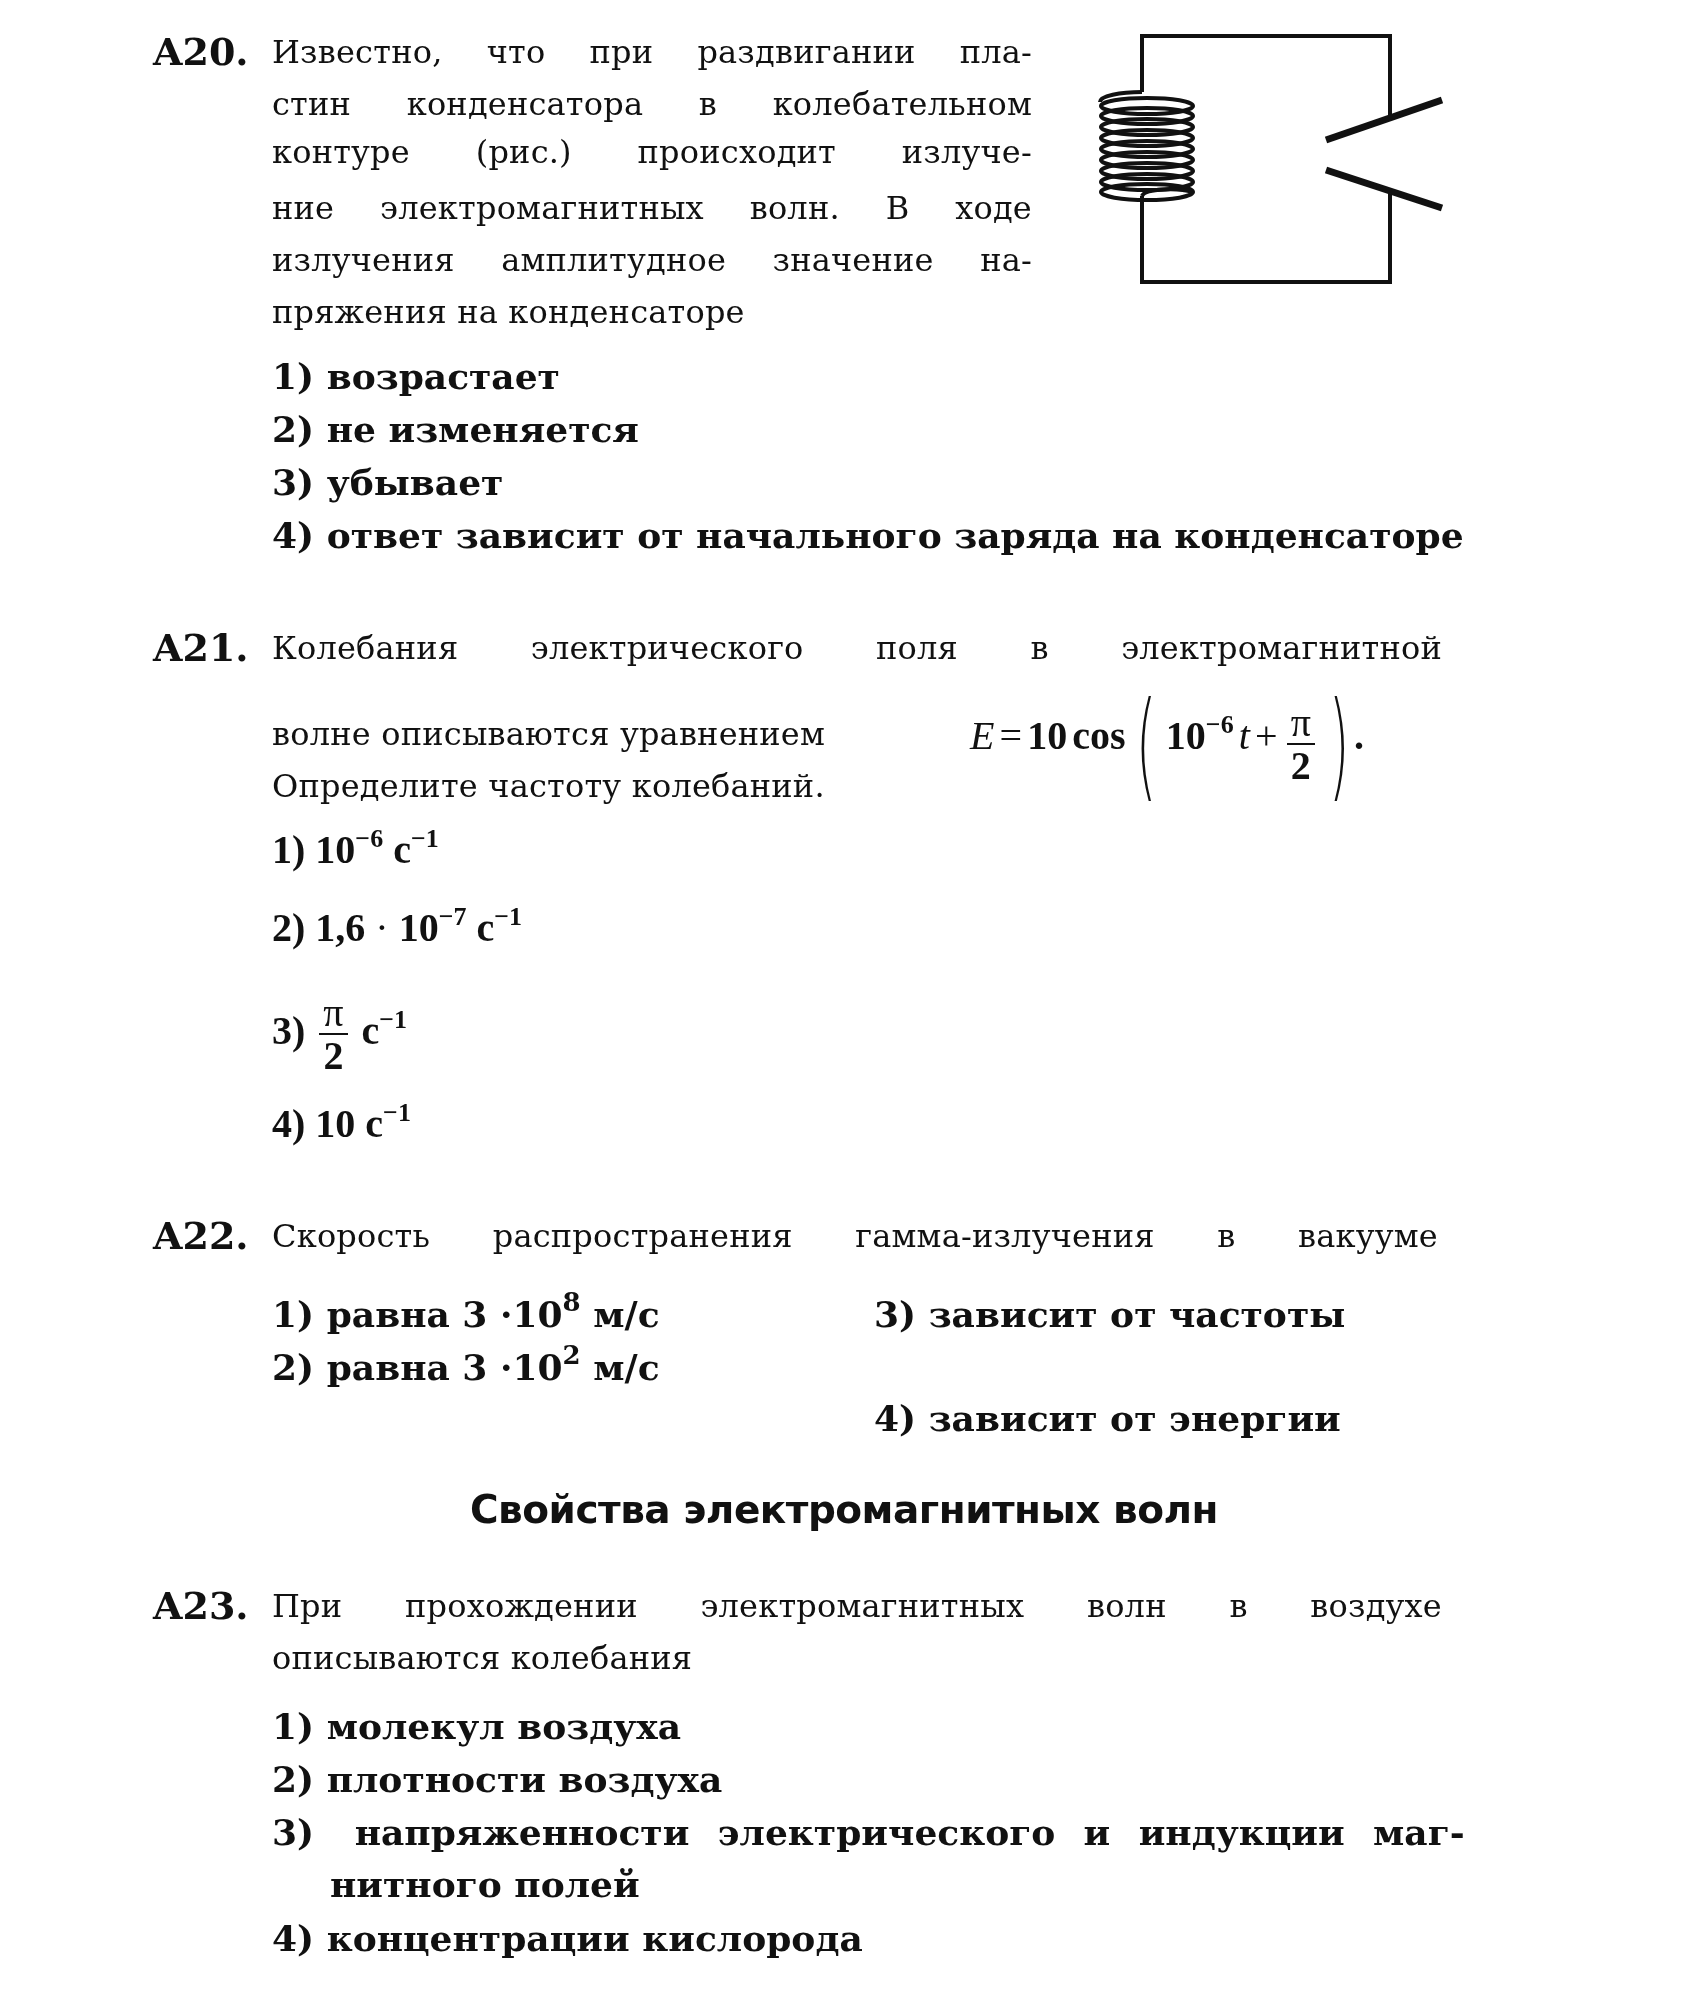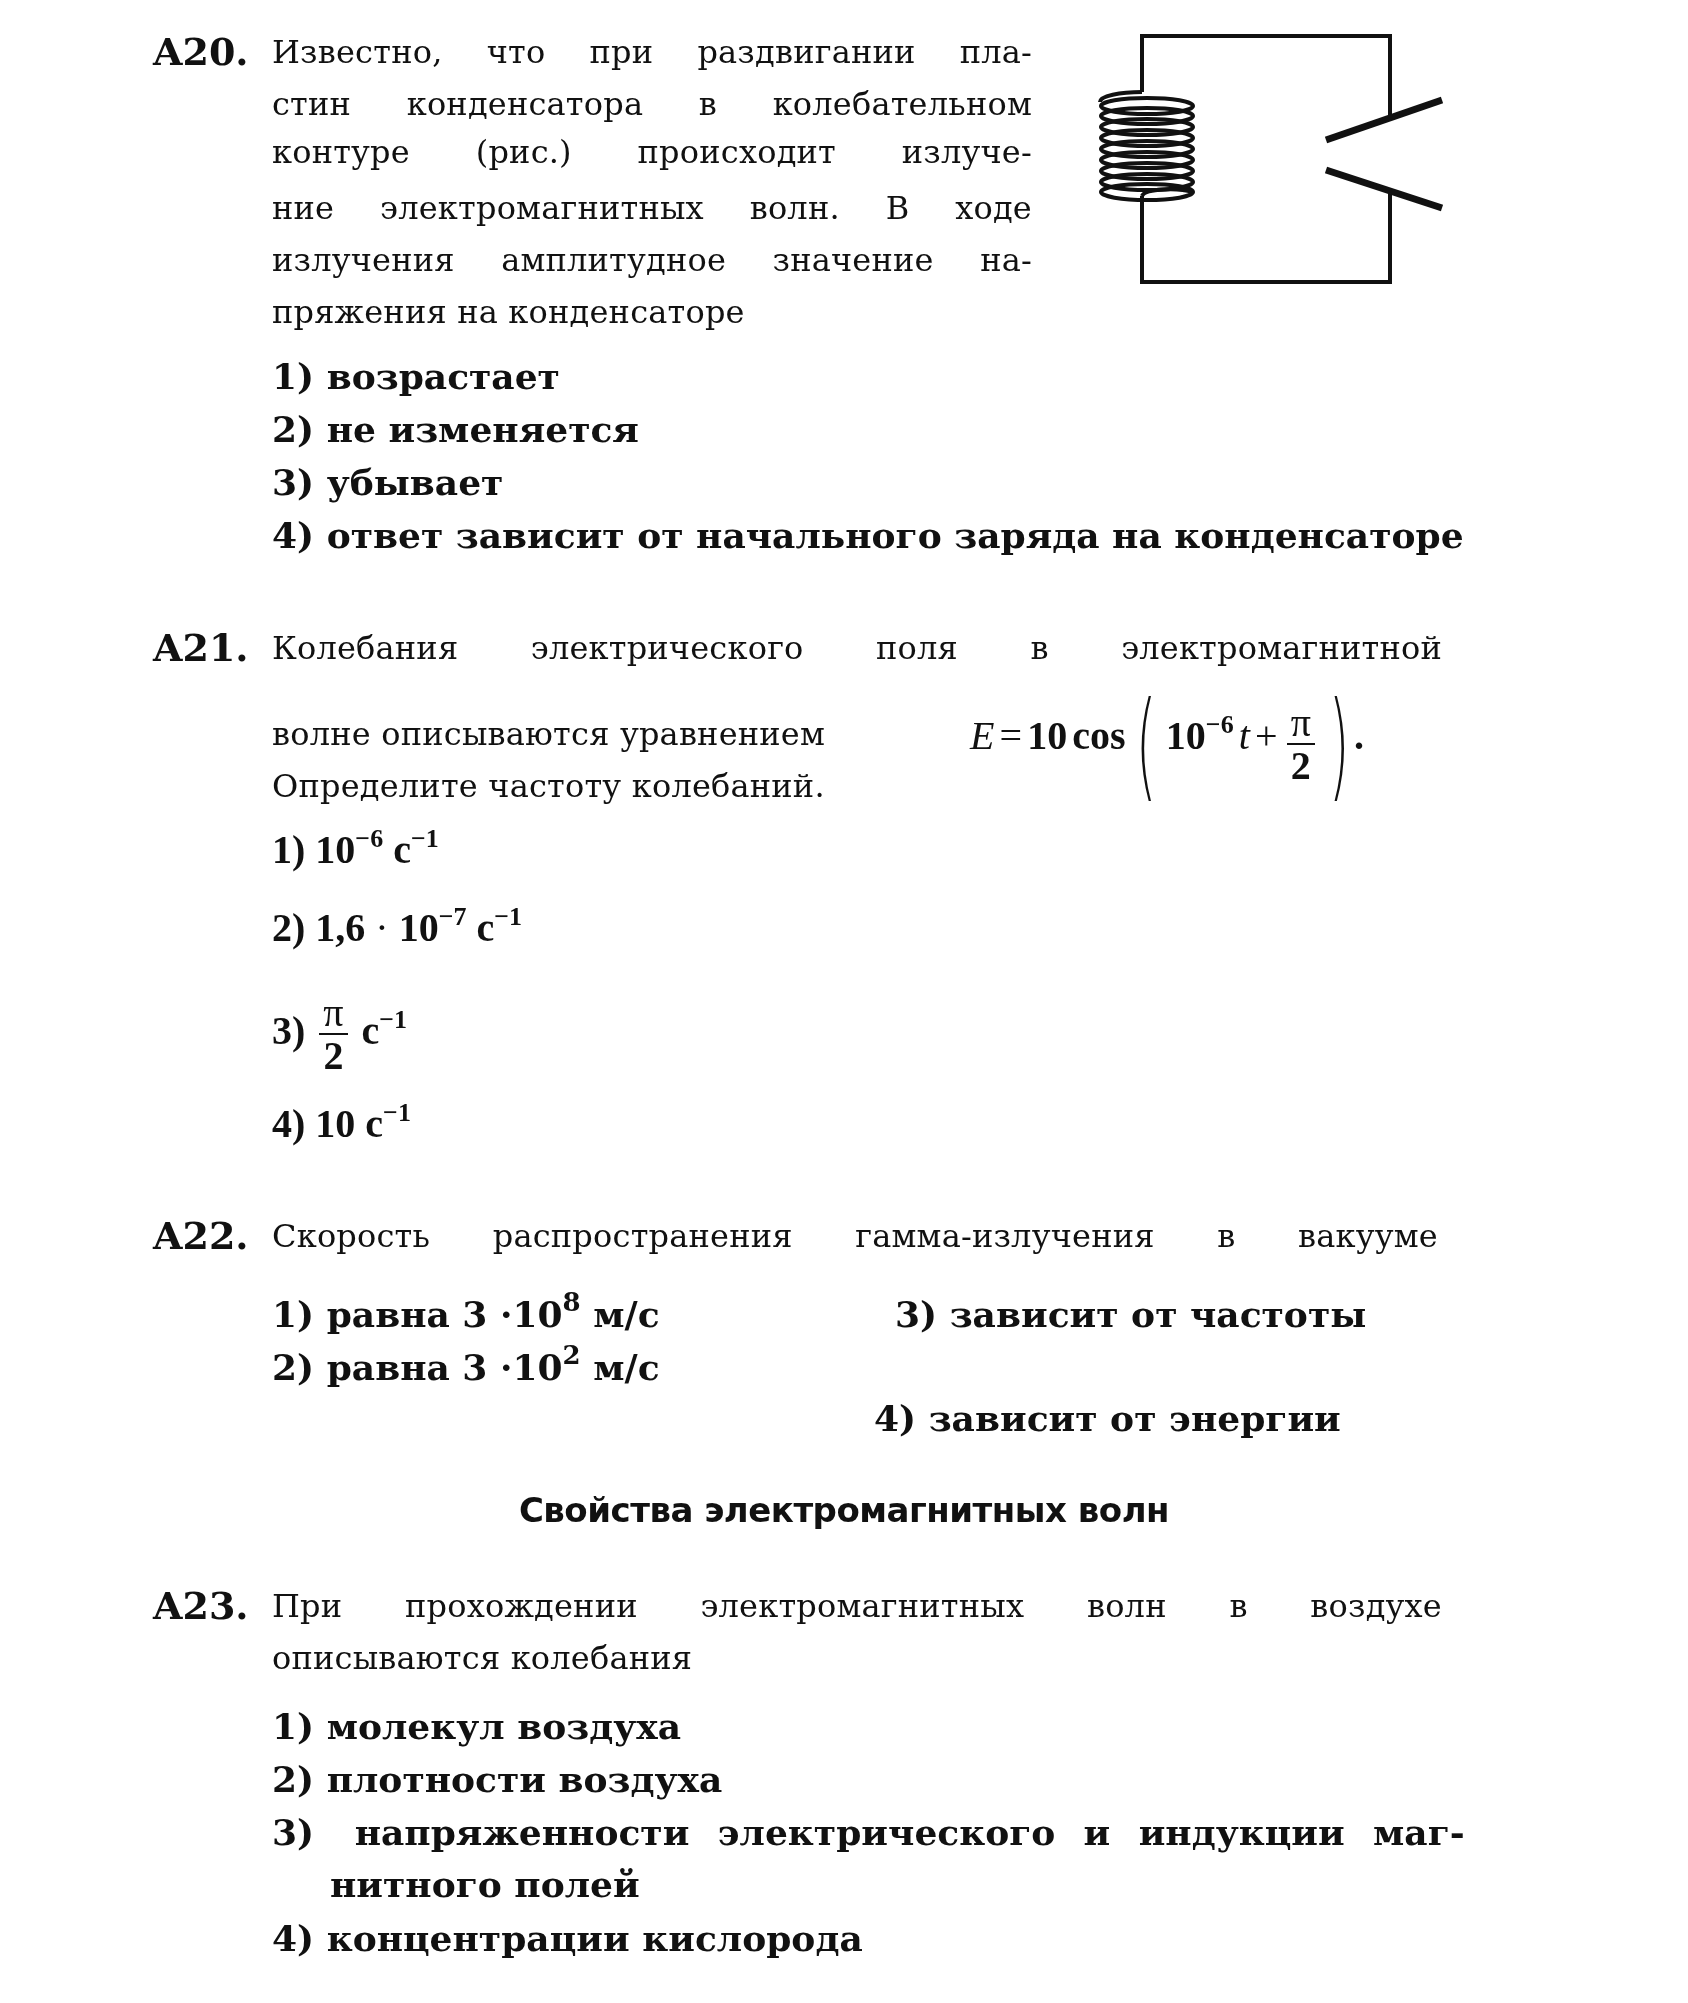--- a/index.html
+++ b/index.html
@@ -25,21 +25,21 @@
   .math { font-family: "Liberation Serif", "DejaVu Serif", serif; font-weight: bold; font-size: 40px; }
   .mathit { font-style: italic; font-weight: normal; }
   sup.s { font-size: 26px; vertical-align: 16px; line-height: 0; }
   .frac { display: inline-block; vertical-align: middle; text-align: center; margin: 0 4px; }
   .frac .num { display: block; border-bottom: 2px solid #111; padding: 0 4px; line-height: 40px; font-weight: normal; }
   .frac .den { display: block; line-height: 42px; }
   .bigparen { display: inline-block; font-size: 118px; font-weight: 100; line-height: 100px; vertical-align: middle; transform: scaleX(0.45); margin: 0 -8px; font-family: "DejaVu Sans", sans-serif; }
   .section-title {
     position: absolute; left: 0; width: 1688px; top: 1488px; text-align: center;
     font-family: "DejaVu Sans", "Liberation Sans", sans-serif; font-weight: bold;
-    font-size: 34px; line-height: 44px; letter-spacing: -0.5px;
+    font-size: 39px; line-height: 44px; letter-spacing: -0.5px;
   }
 </style>
 </head>
 <body>
 
 <div>
   <div class="qnum" style="top:32px;">A20.</div>
   <div class="line just" style="top:32px; width:760px;">Известно, что при раздвигании пла-</div>
   <div class="line just" style="top:84px; width:760px;">стин конденсатора в колебательном</div>
   <div class="line just" style="top:132px; width:760px;">контуре (рис.) происходит излуче-</div>
@@ -143,21 +143,21 @@
   <div class="line just" style="top:1216px; width:1166px;">Скорость распространения гамма-излучения в вакууме</div>
 
   <div class="opt" style="top:1294px;">
     <span>1)</span>
     <span>равна 3 ·10</span><sup class="s">8</sup><span> м/с</span>
   </div>
   <div class="opt" style="top:1347px;">
     <span>2)</span>
     <span>равна 3 ·10</span><sup class="s">2</sup><span> м/с</span>
   </div>
-  <div class="opt" style="top:1294px; left:874px;margin-left:21px;">
+  <div class="opt" style="top:1294px; left:874px;">
     <span>3)</span>
     <span>зависит от частоты</span>
   </div>
   <div class="opt" style="top:1398px; left:874px;">
     <span>4)</span>
     <span>зависит от энергии</span>
   </div>
 </div>
 
 <div class="section-title">Свойства электромагнитных волн</div>

